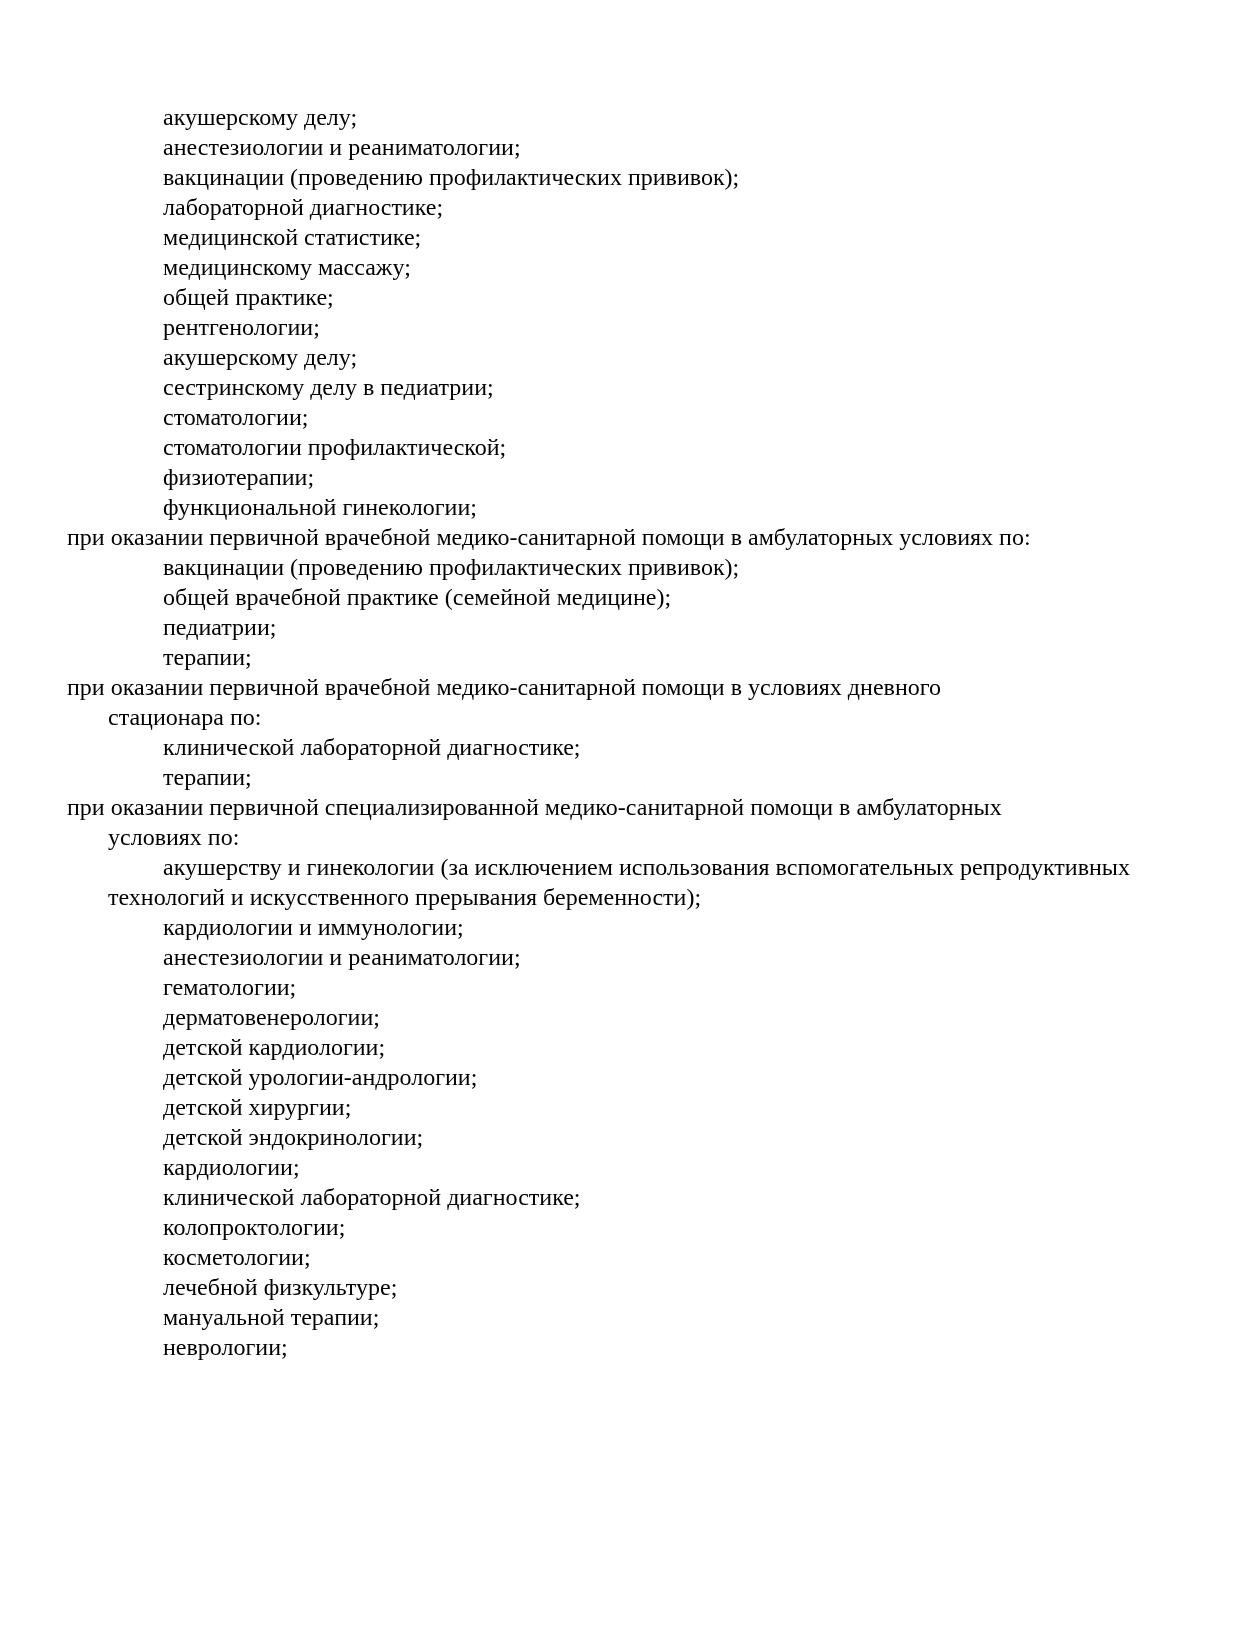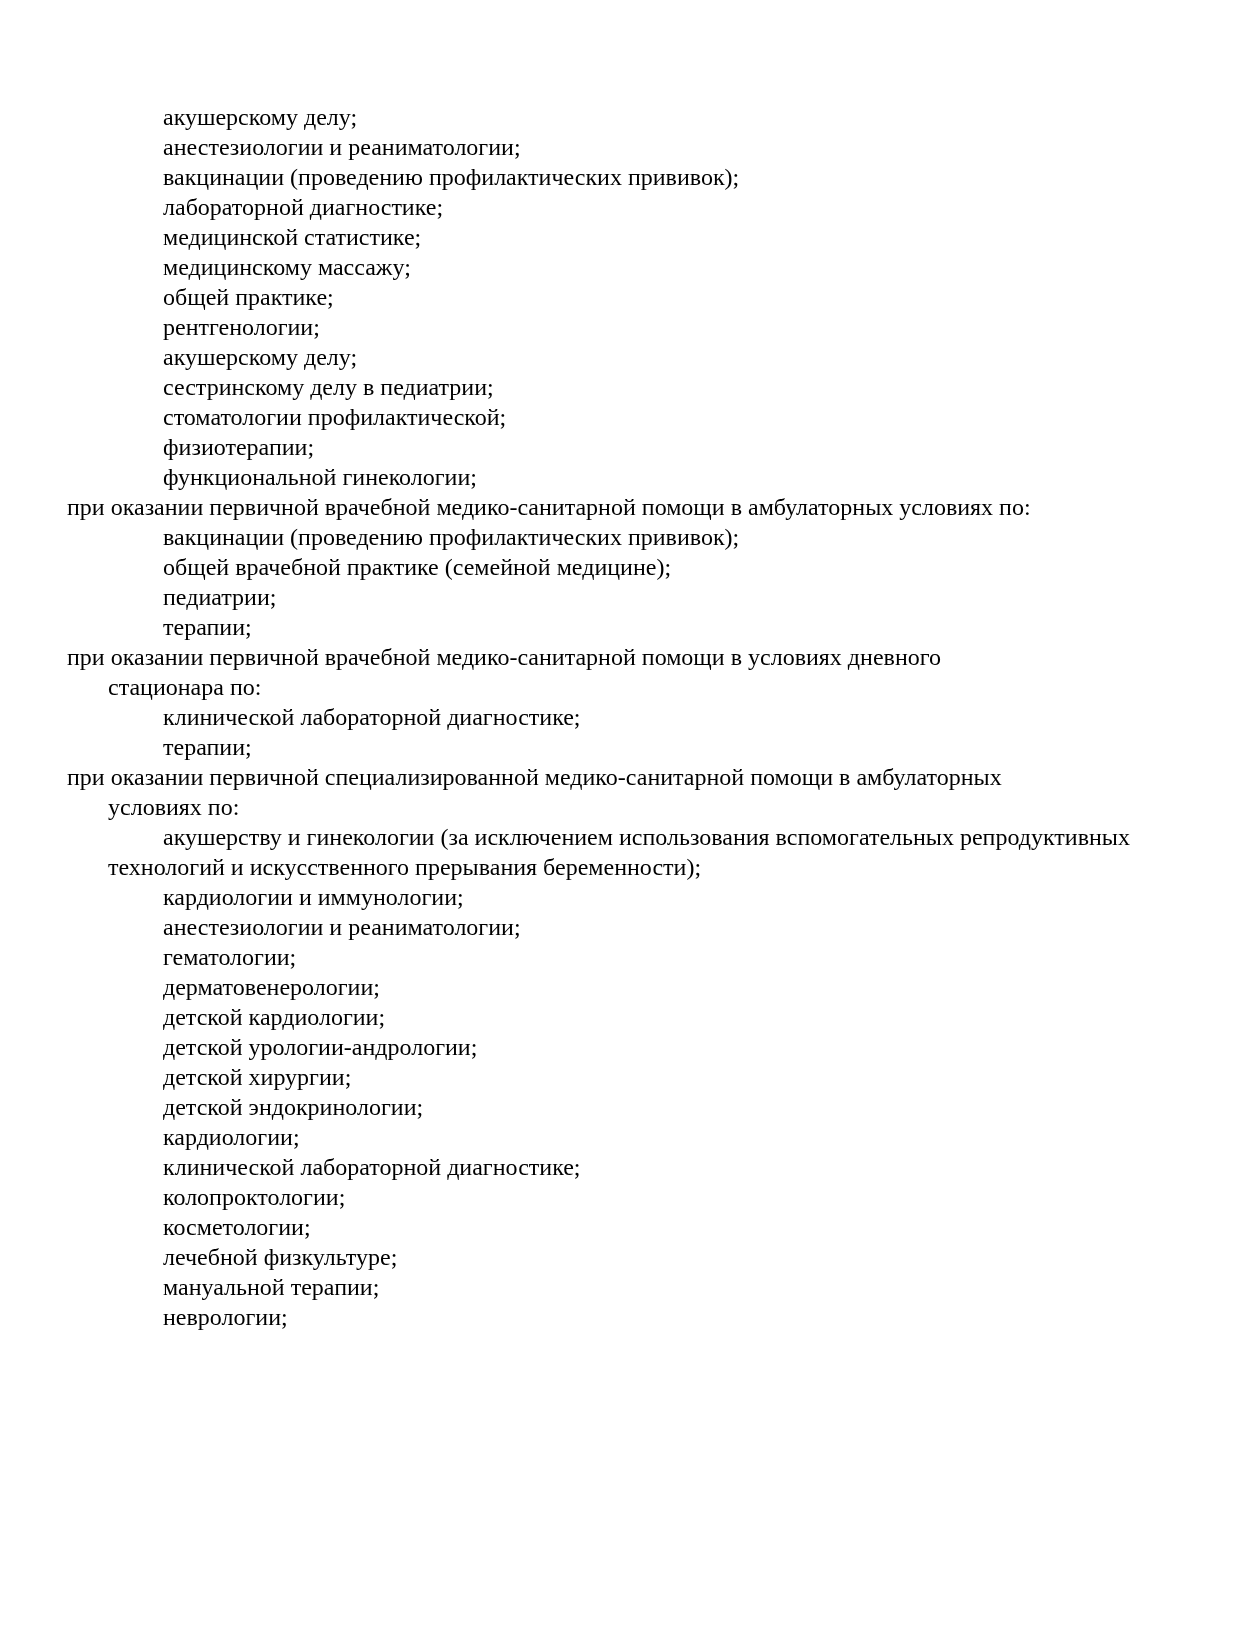--- a/index.html
+++ b/index.html
@@ -51,20 +51,21 @@
       <div class="line item-first">акушерскому делу;</div>
       <div class="line item-first">анестезиологии и реаниматологии;</div>
       <div class="line item-first">вакцинации (проведению профилактических прививок);</div>
       <div class="line item-first">лабораторной диагностике;</div>
       <div class="line item-first">медицинской статистике;</div>
       <div class="line item-first">медицинскому массажу;</div>
       <div class="line item-first">общей практике;</div>
       <div class="line item-first">рентгенологии;</div>
       <div class="line item-first">акушерскому делу;</div>
       <div class="line item-first">сестринскому делу в педиатрии;</div>
+      <div class="line item-first">стоматологии;</div>
       <div class="line item-first">стоматологии профилактической;</div>
       <div class="line item-first">физиотерапии;</div>
       <div class="line item-first">функциональной гинекологии;</div>
       <div class="line header-first">при оказании первичной врачебной медико-санитарной помощи в амбулаторных условиях по:</div>
       <div class="line item-first">вакцинации (проведению профилактических прививок);</div>
       <div class="line item-first">общей врачебной практике (семейной медицине);</div>
       <div class="line item-first">педиатрии;</div>
       <div class="line item-first">терапии;</div>
       <div class="line header-first">при оказании первичной врачебной медико-санитарной помощи в условиях дневного</div>
       <div class="line continuation">стационара по:</div>

